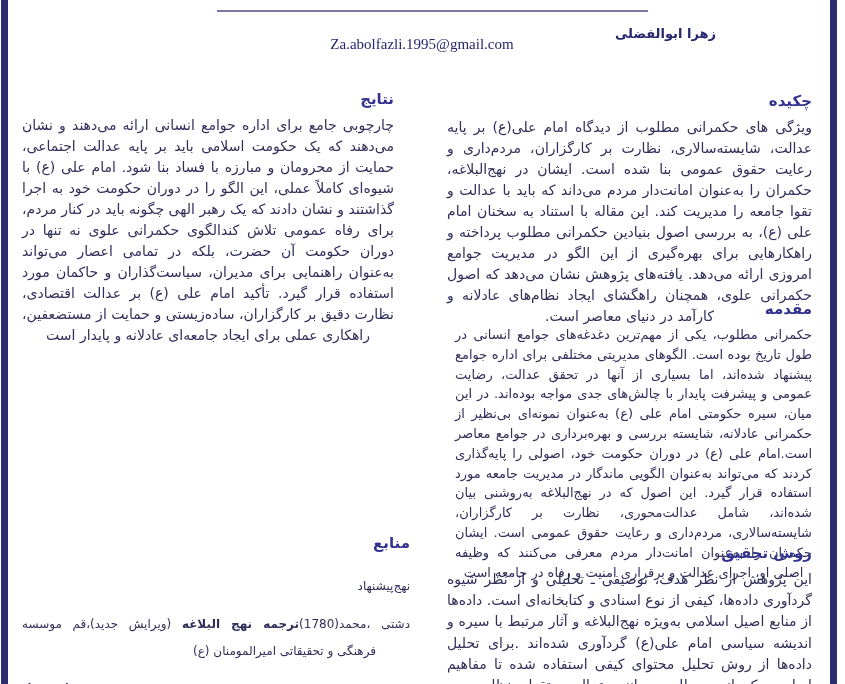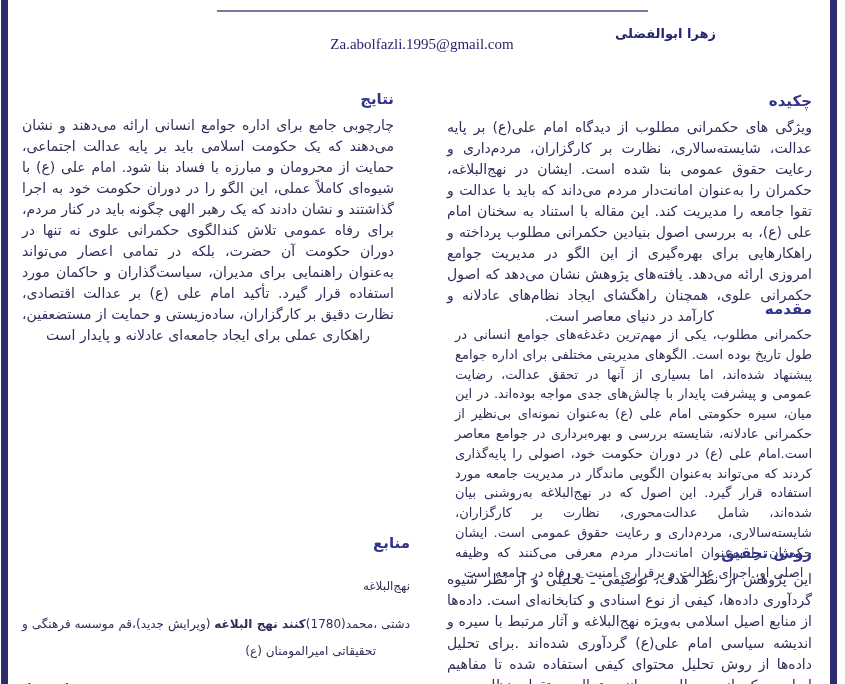--- a/index.html
+++ b/index.html
@@ -73,18 +73,18 @@
     <p class="sec-body">این پژوهش از نظر هدف، توصیفی ـ تحلیلی و از نظر شیوه گردآوری داده‌ها، کیفی از نوع اسنادی و کتابخانه‌ای است. داده‌ها از منابع اصیل اسلامی به‌ویژه نهج‌البلاغه و آثار مرتبط با سیره و اندیشه سیاسی امام علی(ع) گردآوری شده‌اند .برای تحلیل داده‌ها از روش تحلیل محتوای کیفی استفاده شده تا مفاهیم اصلی حکمرانی مطلوب مانند عدالت، تقوا، نظارت بر کارگزاران و مردم‌داری دسته‌بندی و تحلیل شوند</p>
   </div>
 
   <div class="section" id="sec-results">
     <h2 class="sec-heading">نتایج</h2>
     <p class="sec-body">چارچوبی جامع برای اداره جوامع انسانی ارائه می‌دهند و نشان می‌دهند که یک حکومت اسلامی باید بر پایه عدالت اجتماعی، حمایت از محرومان و مبارزه با فساد بنا شود. امام علی (ع) با شیوه‌ای کاملاً عملی، این الگو را در دوران حکومت خود به اجرا گذاشتند و نشان دادند که یک رهبر الهی چگونه باید در کنار مردم، برای رفاه عمومی تلاش کندالگوی حکمرانی علوی نه تنها در دوران حکومت آن حضرت، بلکه در تمامی اعصار می‌تواند به‌عنوان راهنمایی برای مدیران، سیاست‌گذاران و حاکمان مورد استفاده قرار گیرد. تأکید امام علی (ع) بر عدالت اقتصادی، نظارت دقیق بر کارگزاران، ساده‌زیستی و حمایت از مستضعفین، راهکاری عملی برای ایجاد جامعه‌ای عادلانه و پایدار است</p>
   </div>
 
   <div class="section" id="sec-references">
     <h2 class="sec-heading">منابع</h2>
-    <p class="ref"><span>نهج‌البلاغه</span></p>
-    <p class="ref hanging"><span>دشتی ،محمد(1780)</span><b>کنند نهج البلاغه</b><span> (ویرایش جدید)،قم موسسه فرهنگی و تحقیقاتی امیرالمومنان (ع)</span></p>
+    <p class="ref"><span>نهج‌پیشنهاد</span></p>
+    <p class="ref hanging"><span>دشتی ،محمد(1780)</span><b>ترجمه نهج البلاغه</b><span> (ویرایش جدید)،قم موسسه فرهنگی و تحقیقاتی امیرالمومنان (ع)</span></p>
     <p class="ref hanging"><span>پورعزت، علی‌اصغر. </span><b>مدیریت اسلامی از پرتو نهج‌البلاغه_(2598)</b><span>، تهران: انتشارات دانشگاه تهران</span></p>
   </div>
 
 </div>
 
 </body></html>

